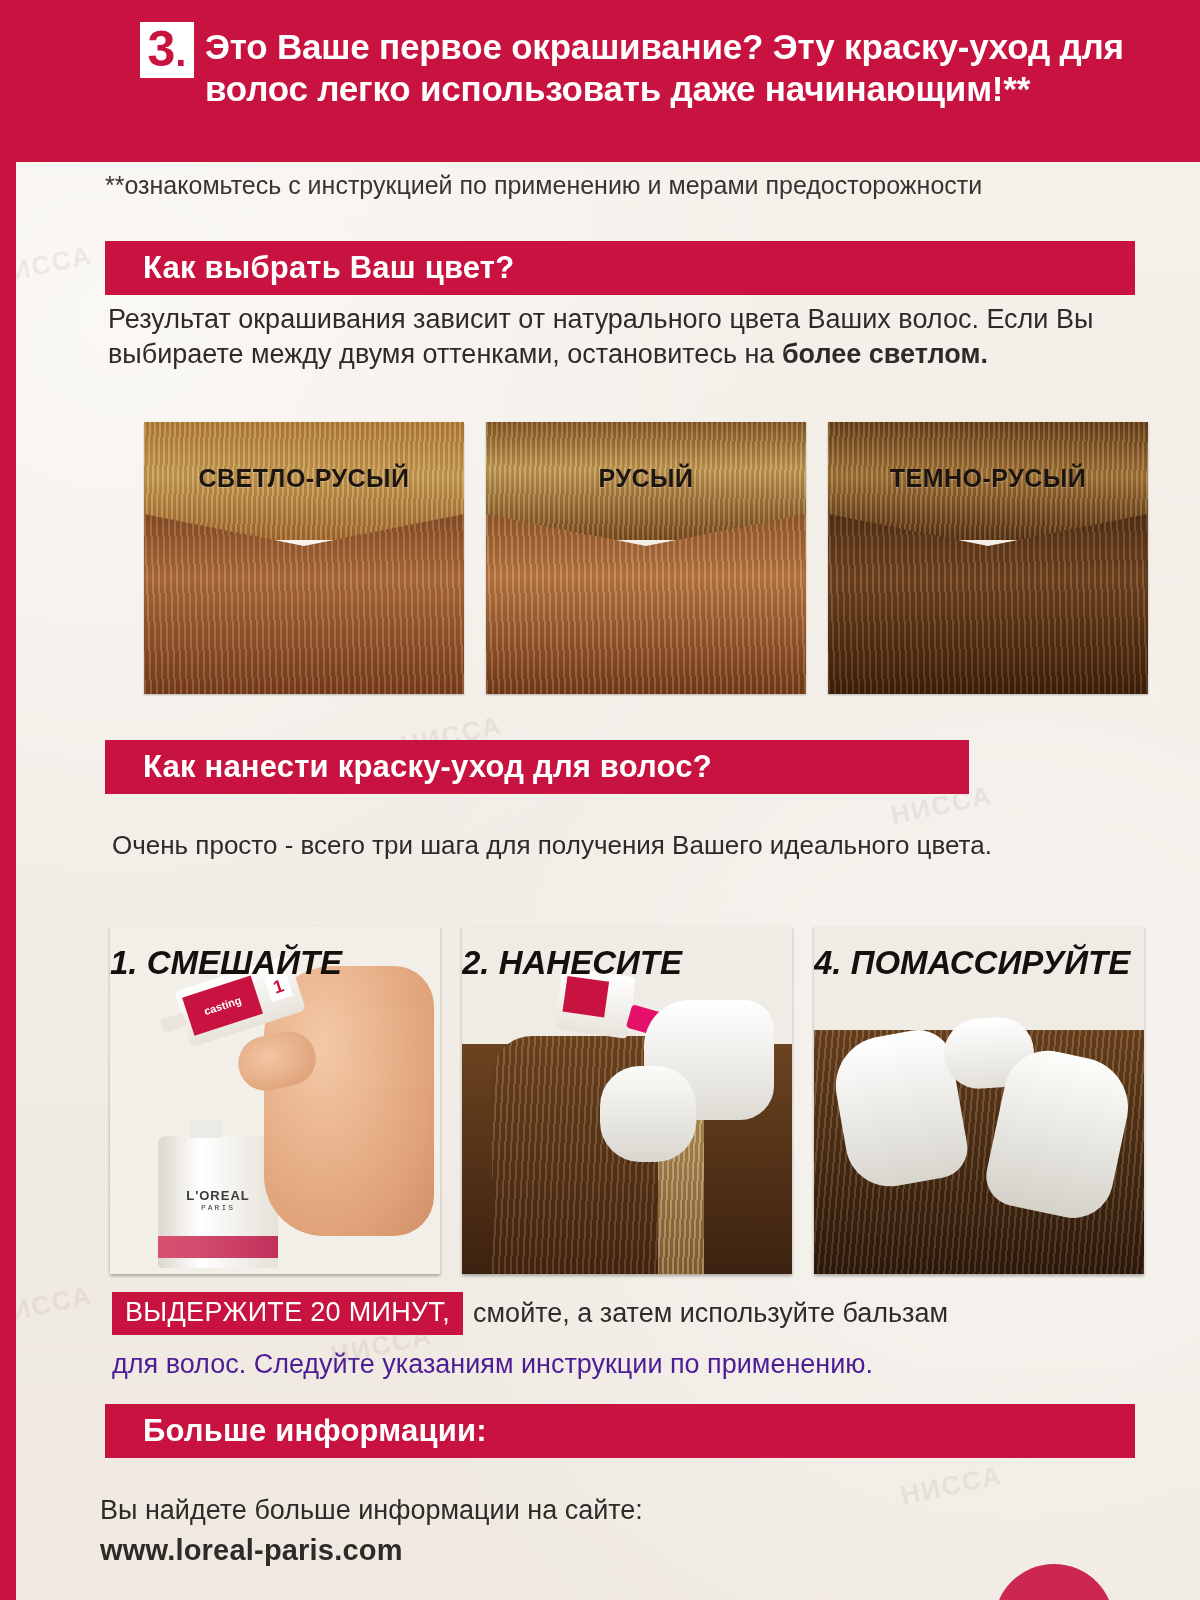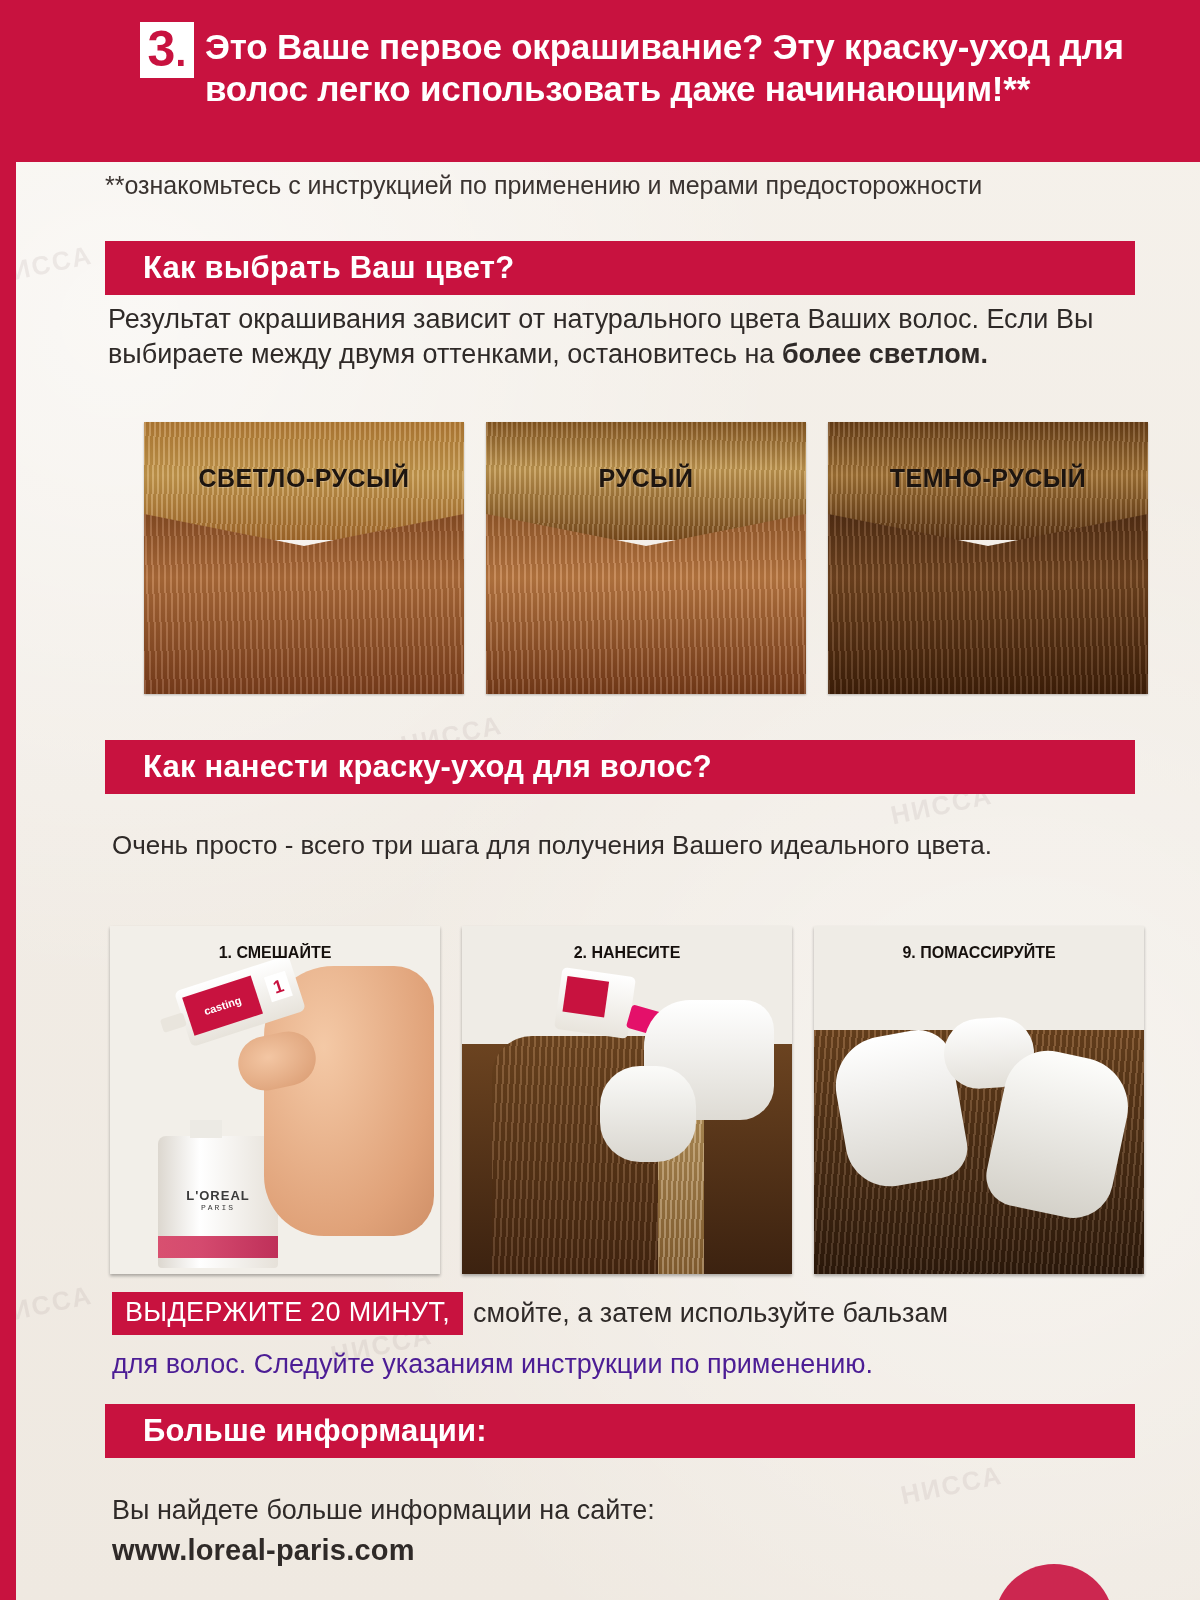--- a/index.html
+++ b/index.html
@@ -100,21 +100,21 @@
     display: flex;
     align-items: center;
   }
   .bar span {
     font-size: 31px;
     font-weight: bold;
     padding-left: 38px;
     letter-spacing: 0.2px;
   }
   #bar-color  { left: 105px; top: 222px; width: 1030px; margin-top: 19px; }
-  #bar-apply  { left: 105px; top: 740px; width: 1030px; }
+  #bar-apply  { left: 105px; top: 740px; width: 864px; }
   #bar-more   { left: 105px; top: 1404px; width: 1030px; }
 
   .body-text {
     position: absolute;
     font-size: 27px;
     color: #2f2a28;
     line-height: 35px;
   }
   #p-color { left: 108px; top: 302px; width: 1010px; }
   #p-color b { font-weight: bold; }
@@ -199,25 +199,25 @@
     position: relative;
     width: 330px;
     height: 348px;
     background: #efece6;
     box-shadow: 0 2px 3px rgba(0,0,0,0.3);
     overflow: hidden;
   }
   .step-card .cap {
     position: absolute;
     left: 0; right: 0; top: 18px;
-    text-align: center;
-    font-size: 16px;
+    font-size: 33px;
     font-weight: bold;
     color: #16100d;
     z-index: 5;
+    font-style: italic;
   }
   
   .c1-bg { position:absolute; inset:0; background:#f2efe9; }
   .c1-bottle {
     position: absolute; left: 48px; bottom: 6px; width: 120px; height: 132px;
     background: linear-gradient(90deg,#dcd7cf 0%, #ffffff 35%, #e6e1d9 100%);
     border-radius: 8px 8px 4px 4px;
   }
   .c1-bottle .neck {
     position:absolute; left:32px; top:-16px; width:32px; height:18px;
@@ -362,21 +362,21 @@
     padding-left: 10px;
   }
   .wait-line2 {
     font-size: 27px;
     color: #4c1d95;
     margin-top: 14px;
   }
 
   #p-more {
     position: absolute;
-    left: 112px;
+    left: 100px;
     top: 1490px;
     width: 1040px;
     font-size: 27px;
     color: #2f2a28;
     line-height: 40px;
   }
   #p-more .url {
     font-weight: bold;
     font-size: 29px;
     letter-spacing: 0.2px;
@@ -490,21 +490,21 @@
       <div class="c2-glove2"></div>
       <div class="cap">2. НАНЕСИТЕ</div>
     </div>
 
     <div class="step-card">
       <div class="c3-bg"></div>
       <div class="c3-hair"></div>
       <div class="c3-glove-a"></div>
       <div class="c3-glove-c"></div>
       <div class="c3-glove-b"></div>
-      <div class="cap">9. ПОМАССИРУЙТЕ</div>
+      <div class="cap">4. ПОМАССИРУЙТЕ</div>
     </div>
 
   </div>
 
   <div class="wait-wrap">
     <span class="wait-chip">ВЫДЕРЖИТЕ 20 МИНУТ,</span><span class="wait-rest">смойте, а затем используйте бальзам</span>
     <div class="wait-line2">для волос. Следуйте указаниям инструкции по применению.</div>
   </div>
 
   <div class="bar" id="bar-more">

